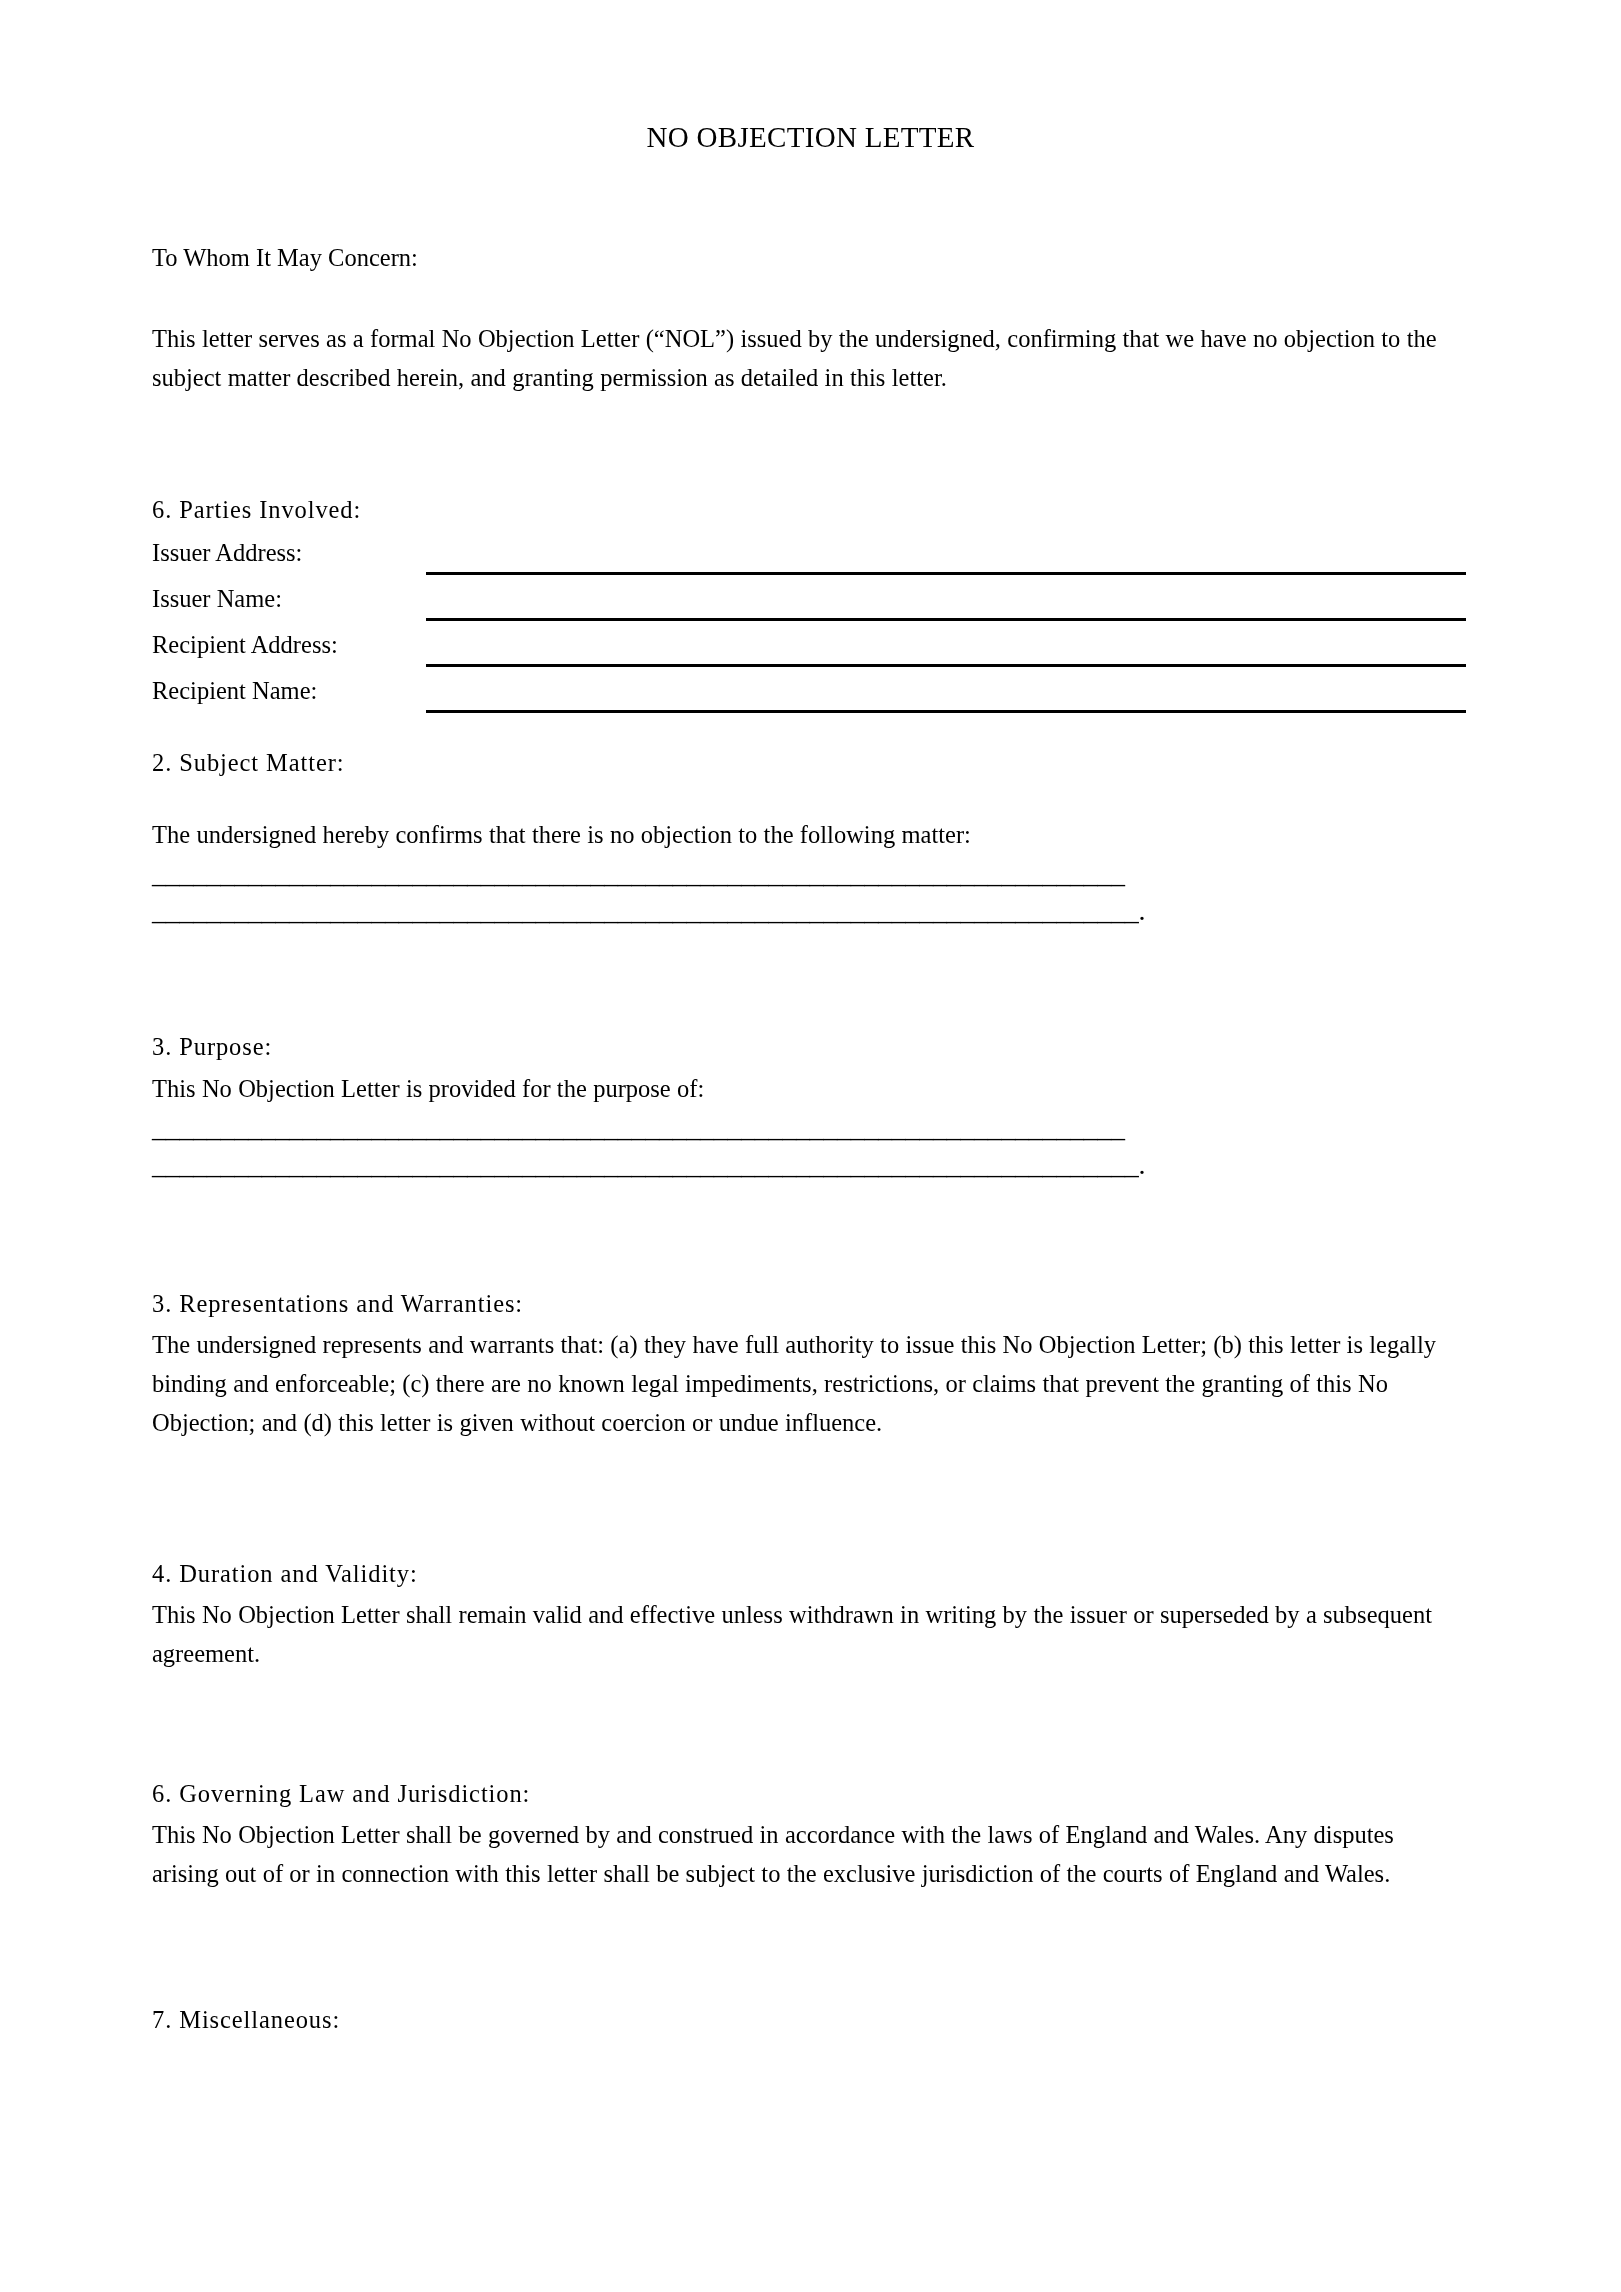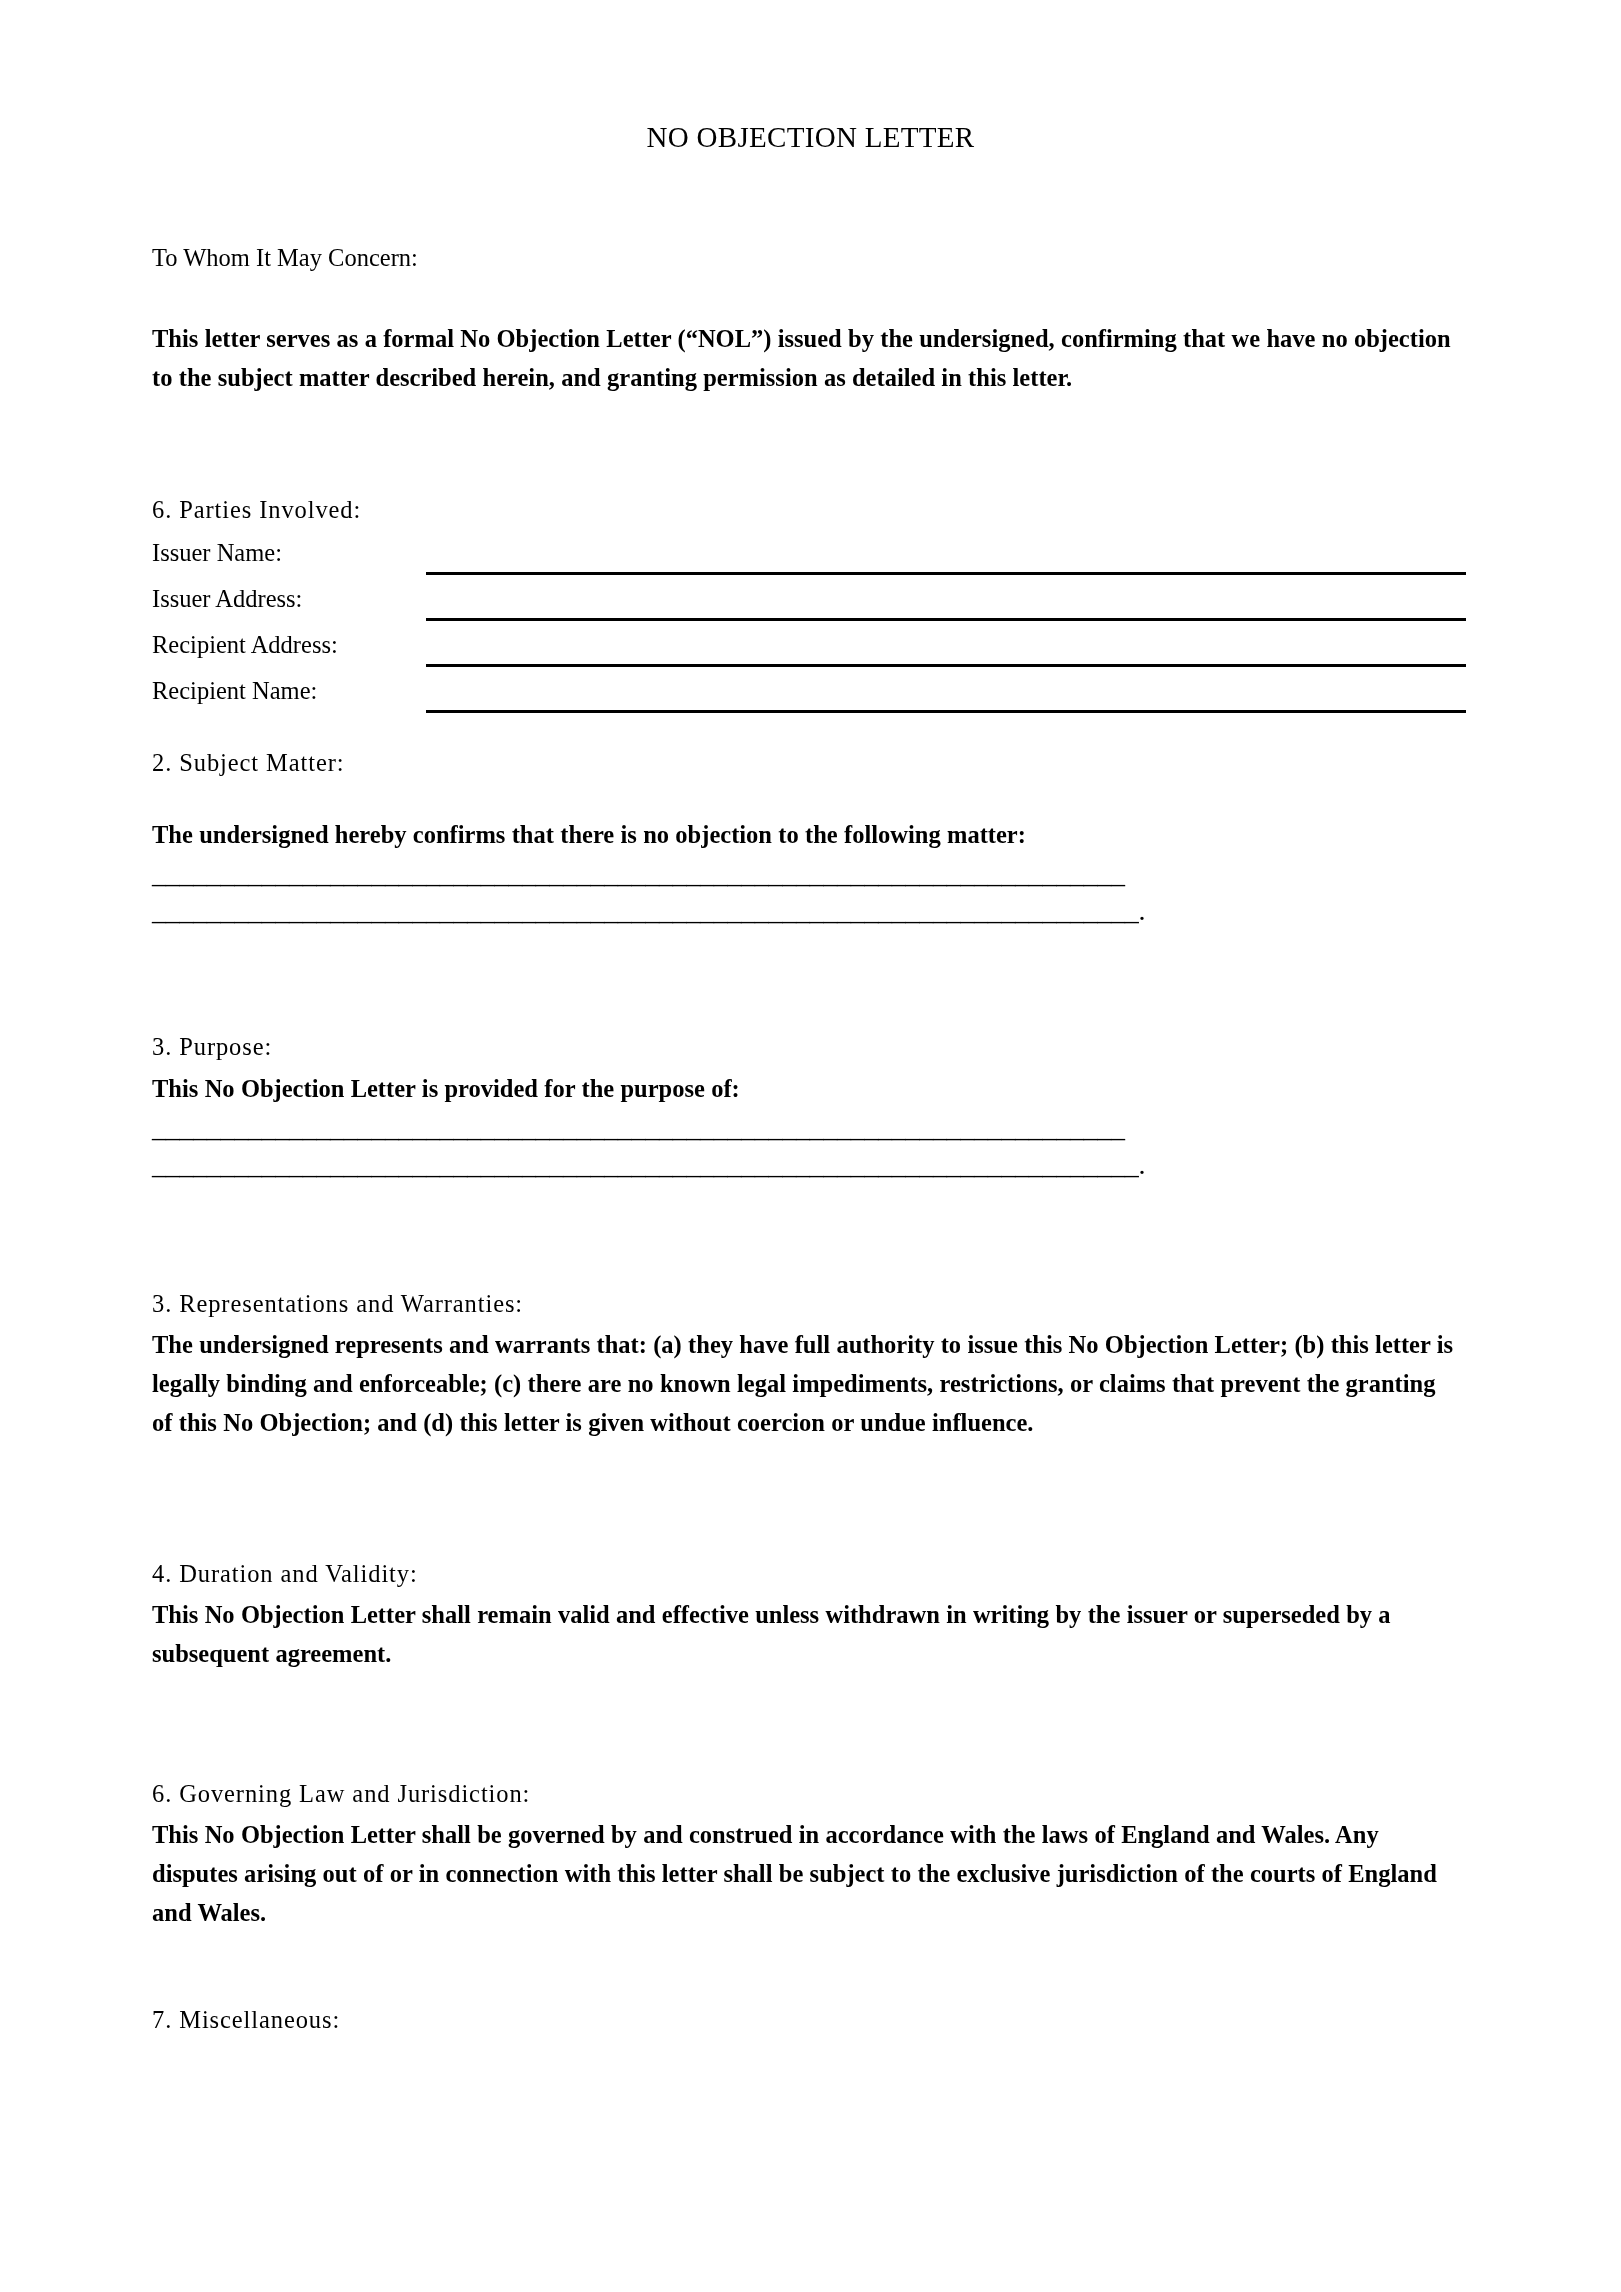--- a/index.html
+++ b/index.html
@@ -43,21 +43,20 @@
     position: absolute;
     left: 0;
     width: 1304px;
   }
   .para {
     font-size: 24.5px;
     line-height: 39px;
     margin: 0;
     text-align: left;
     word-spacing: 0.2px;
-    font-weight: bold;
   }
   .salutation {
     font-size: 24.5px;
     line-height: 39px;
     margin: 0;
   }
   .section-heading {
     font-size: 24.5px;
     line-height: 39px;
     margin: 0;
@@ -118,26 +117,26 @@
       <p class="para">This letter serves as a formal No Objection Letter (“NOL”) issued by the undersigned, confirming that we have no objection to the subject matter described herein, and granting permission as detailed in this letter.</p>
     </div>
 
     <div class="block" style="top:490px;">
       <p class="section-heading">6. Parties Involved:</p>
     </div>
 
     <div class="fields" style="top:536px;">
 
       <div class="field-row">
+        <span class="field-label">Issuer Address:</span>
+        <span class="field-rule"></span>
+      </div>
+
+      <div class="field-row">
         <span class="field-label">Issuer Name:</span>
-        <span class="field-rule"></span>
-      </div>
-
-      <div class="field-row">
-        <span class="field-label">Issuer Address:</span>
         <span class="field-rule"></span>
       </div>
 
       <div class="field-row">
         <span class="field-label">Recipient Address:</span>
         <span class="field-rule"></span>
       </div>
 
       <div class="field-row">
         <span class="field-label">Recipient Name:</span>

